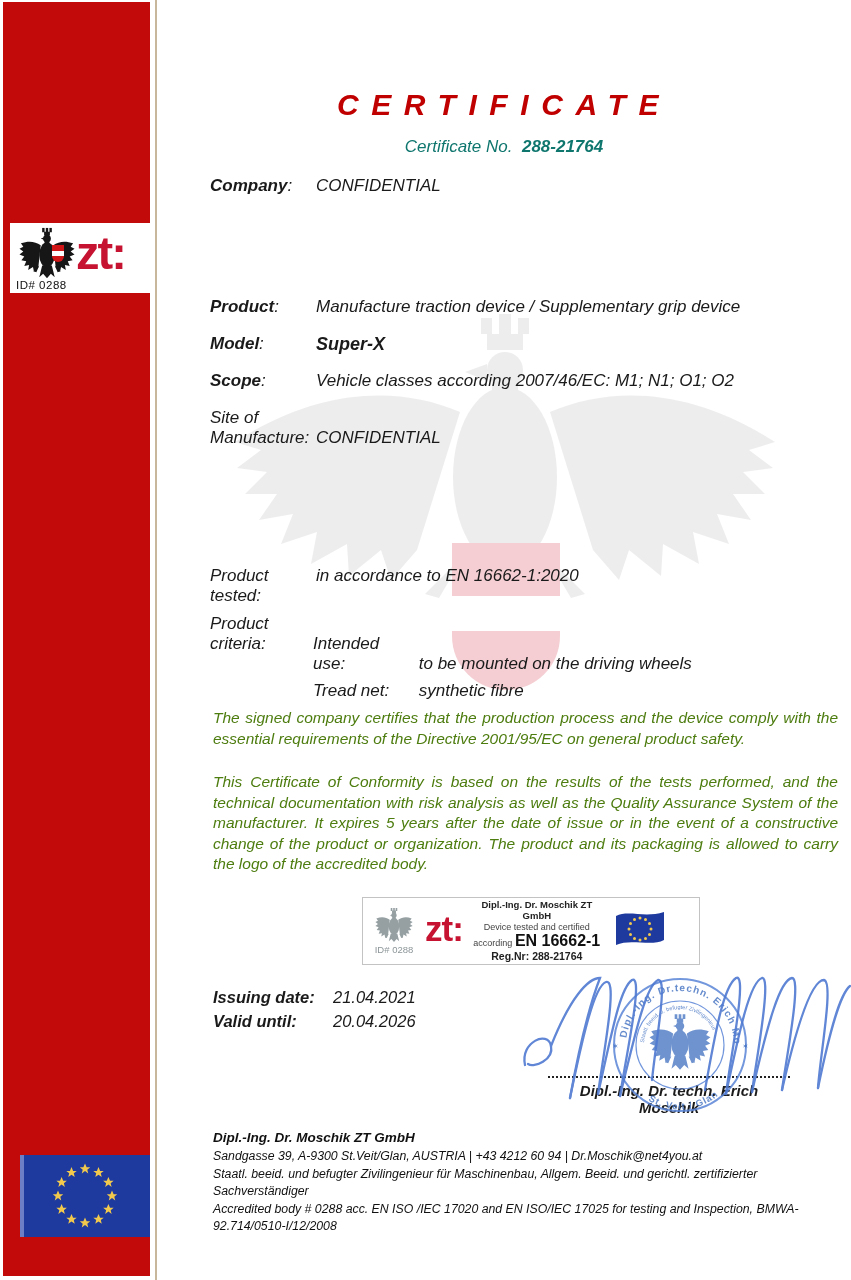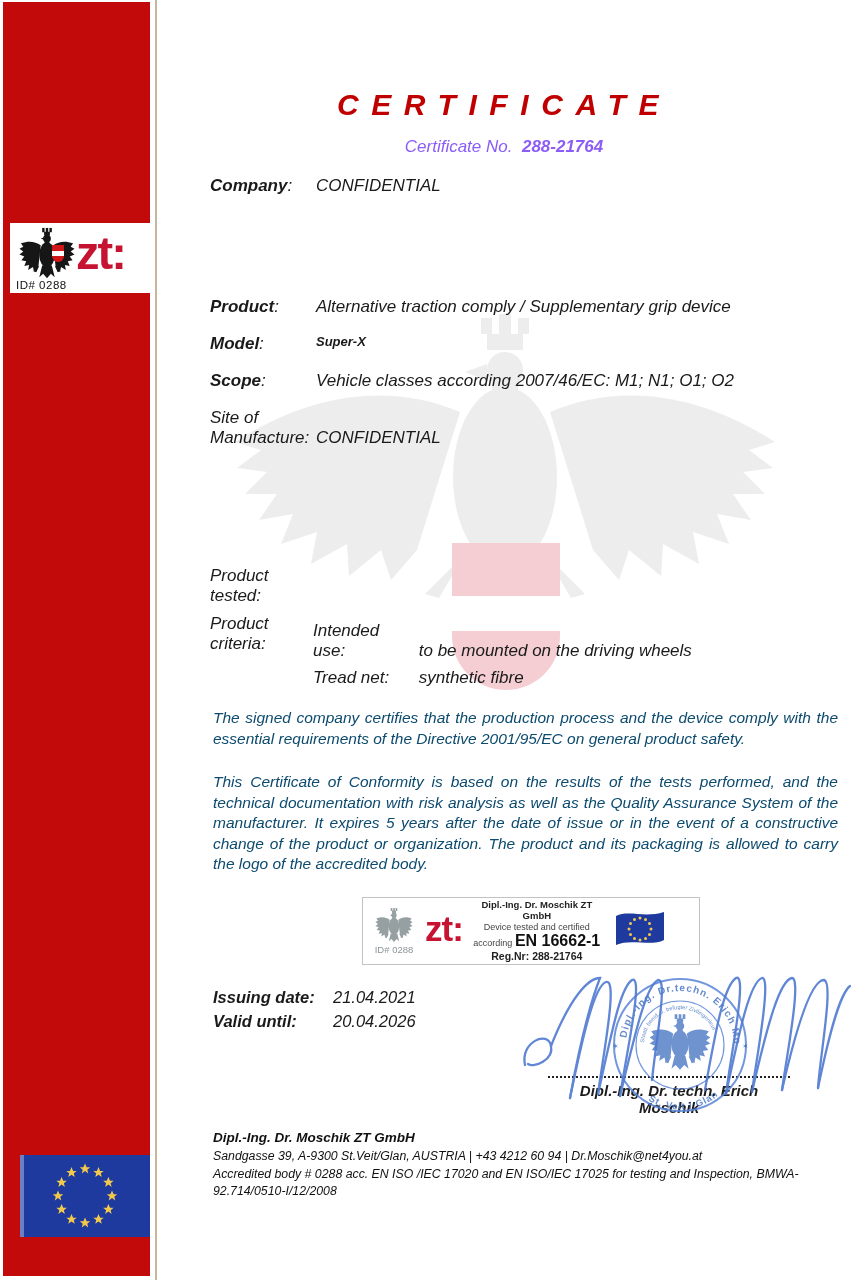--- a/index.html
+++ b/index.html
@@ -17,28 +17,28 @@
   .logo-id{position:absolute;left:6px;top:56px;font-size:11.5px;color:#111;letter-spacing:.5px;}
   .logo-zt{position:absolute;left:66px;top:2px;font-size:47px;font-weight:700;color:#c51331;letter-spacing:-2px;}
   
   .wm-eagle{position:absolute;left:205px;top:312px;width:600px;height:430px;opacity:.10;}
   .wm-shield{position:absolute;left:452px;top:543px;width:108px;height:147px;border-radius:0 0 54px 54px;
         background:linear-gradient(#f4ced2 0 36%,#ffffff 36% 60%,#f4ced2 60% 100%);}
   
   .abs{position:absolute;}
   .doc-title{left:157px;top:88px;width:694px;text-align:center;font-size:30px;font-weight:700;
         font-style:italic;color:#c00000;letter-spacing:.42em;}
-  .cert-no{left:157px;top:137px;width:694px;text-align:center;font-size:17px;font-style:italic;color:#8b5cf6;}
+  .cert-no{left:157px;top:137px;width:694px;text-align:center;font-size:17px;font-style:italic;color:#0f766e;}
   .cert-no b{font-weight:700;}
   .row{left:210px;font-size:17px;font-style:italic;display:flex;}
   .row .lbl{width:106px;font-weight:700;}
   .row .lbl.plain{font-weight:400;}
   .row .val{font-weight:400;}
   .criteria-name{width:101px;display:inline-block;}
-  .para{left:213px;width:625px;font-size:15.5px;line-height:20.5px;font-style:italic;text-align:justify;color:#0c4a6e;}
+  .para{left:213px;width:625px;font-size:15.5px;line-height:20.5px;font-style:italic;text-align:justify;color:#4d7c0f;}
   
   .stamp-box{left:362px;top:897px;width:336px;height:66px;background:#fff;border:1px solid #c3c3c3;
         display:flex;align-items:center;z-index:3;}
   .sb-eagle{width:46px;margin-left:8px;text-align:center;color:#96a0a3;}
   .sb-eagle svg{width:40px;height:34px;}
   .sb-id{font-size:9.5px;color:#8d9699;margin-top:-2px;}
   .sb-zt{font-size:35px;font-weight:700;color:#c51331;letter-spacing:-1px;margin:0 10px 4px 8px;}
   .sb-text{width:128px;text-align:center;line-height:1.15;color:#222;}
   .sb-l1{font-size:9.5px;font-weight:700;}
   .sb-l2{font-size:9px;color:#444;}
@@ -116,46 +116,47 @@
     <span>Certificate No.</span>&nbsp;
     <b>288-21764</b>
   </div>
 
   <div class="abs row" style="top:176px">
     <span class="lbl"><span>Company</span><span style="font-weight:400">:</span></span>
     <span class="val">CONFIDENTIAL</span>
   </div>
   <div class="abs row" style="top:297px">
     <span class="lbl"><span>Product</span><span style="font-weight:400">:</span></span>
-    <span class="val">Alternative traction comply / Supplementary grip device</span>
+    <span class="val">Manufacture traction device / Supplementary grip device</span>
   </div>
   <div class="abs row" style="top:334px">
     <span class="lbl"><span>Model</span><span style="font-weight:400">:</span></span>
-    <span class="val" style="font-weight:700;font-size:13px">Super-X</span>
+    <span class="val" style="font-weight:700;font-size:18px">Super-X</span>
   </div>
   <div class="abs row" style="top:371px">
     <span class="lbl"><span>Scope</span><span style="font-weight:400">:</span></span>
     <span class="val">Vehicle classes according 2007/46/EC: M1; N1; O1; O2</span>
   </div>
   <div class="abs row" style="top:408px">
     <span class="lbl plain">
       <span>Site of</span><br>
       <span>Manufacture:</span>
     </span>
     <span class="val" style="align-self:flex-end">CONFIDENTIAL</span>
   </div>
 
   <div class="abs row" style="top:566px">
     <span class="lbl plain">Product tested:</span>
+    <span class="val">in accordance to EN 16662-1:2020</span>
   </div>
 
   <div class="abs row" style="top:614px">
     <span class="lbl plain" style="width:103px">Product criteria:</span>
     <span class="val">
-      <div style="margin-top:7px">
+      <div style="margin-top:20px">
         <span class="criteria-name">Intended use:</span>
         <span>to be mounted on the driving wheels</span>
       </div>
       <div style="margin-top:7px">
         <span class="criteria-name">Tread net:</span>
         <span>synthetic fibre</span>
       </div>
     </span>
   </div>
 
@@ -248,20 +249,21 @@
       <path d="M206,124 C220,58 230,12 242,8 C252,6 236,92 232,122"></path>
       <path d="M232,122 C248,52 260,10 272,8 C282,8 266,90 262,120"></path>
       <path d="M262,120 C278,50 292,10 304,10 C314,12 300,86 298,118"></path>
       <path d="M298,118 C310,60 320,24 330,16"></path>
     </g>
   </svg>
 
   <div class="abs footer">
     <div class="f1">Dipl.-Ing. Dr. Moschik ZT GmbH</div>
     <div class="f2">Sandgasse 39, A-9300 St.Veit/Glan, AUSTRIA | +43 4212 60 94 | Dr.Moschik@net4you.at</div>
+    <div class="f3">Staatl. beeid. und befugter Zivilingenieur für Maschinenbau, Allgem. Beeid. und gerichtl. zertifizierter Sachverständiger</div>
     <div class="f4">
       <span>Accredited body </span><b># 0288</b><span> acc. EN ISO /IEC 17020 and EN ISO/IEC 17025 for testing and Inspection, BMWA-92.714/0510-I/12/2008</span>
     </div>
   </div>
 
   <svg class="eu-flag-big" viewBox="0 0 130 82">
     <rect x="0" y="0" width="130" height="82" fill="#1e3a9f"></rect>
     <rect x="0" y="0" width="4" height="82" fill="#8d9bd6" opacity="0.7"></rect>
     <g fill="#f2c94c">
       <use href="#eu-star" x="59" y="8" width="12" height="12"></use>

